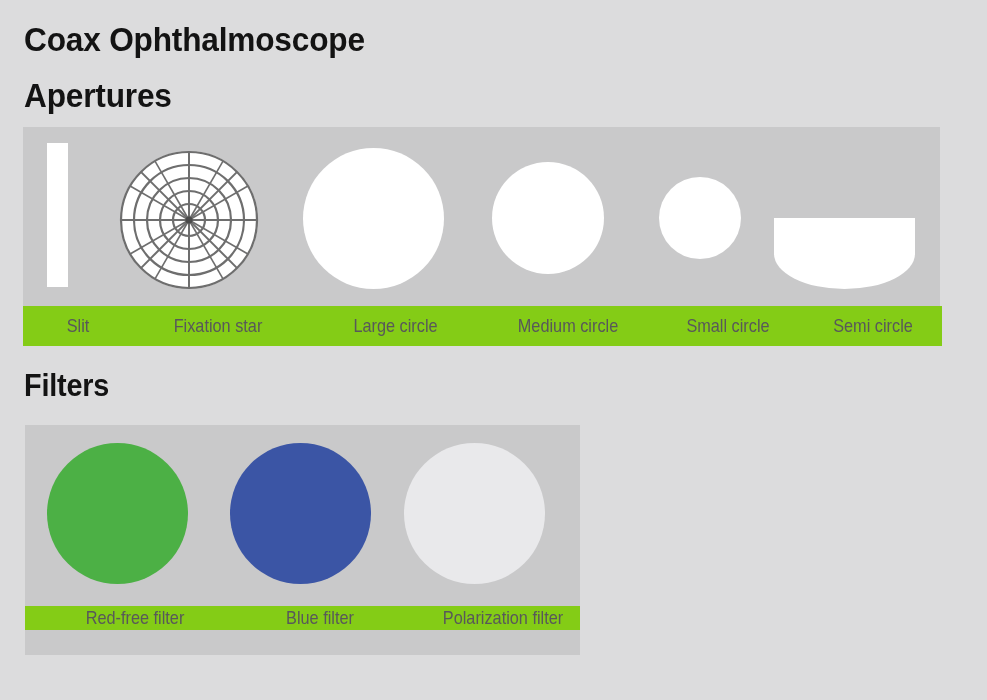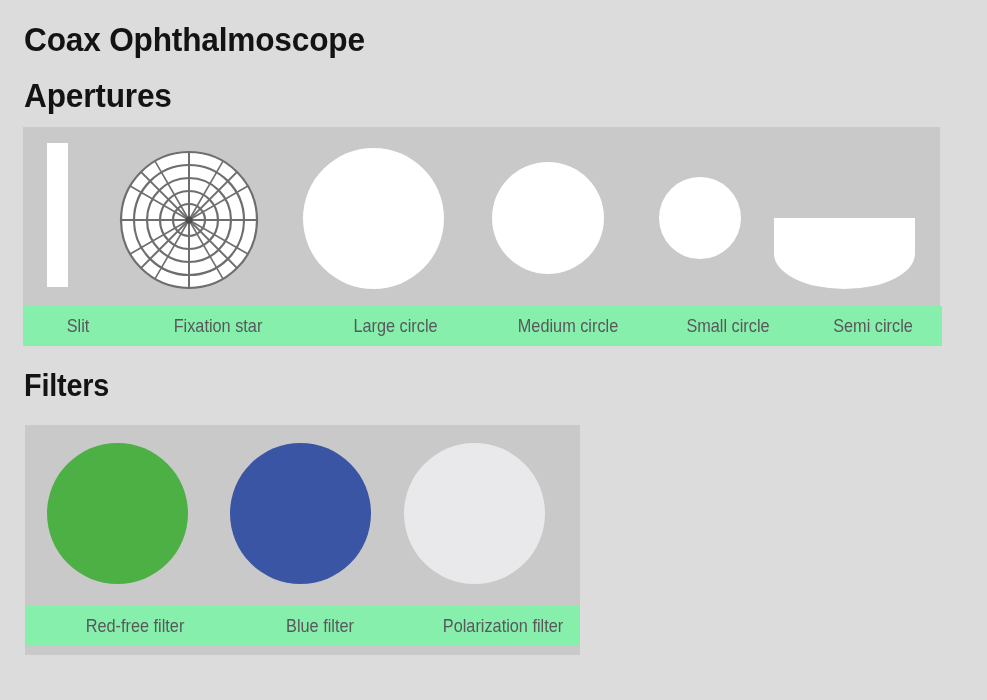--- a/index.html
+++ b/index.html
@@ -34,26 +34,26 @@
   .panel {
     position: absolute;
     background: #c9c9ca;
   }
   #apertures-panel { left: 23px; top: 127px; width: 917px; height: 180px; }
   #filters-panel   { left: 25px; top: 425px; width: 555px; height: 230px; }
 
   
   .label-strip {
     position: absolute;
-    background: #86efac;
+    background: #84cc16;
     display: flex;
     align-items: center;
   }
   #apertures-labels { left: 23px; top: 306px; width: 919px; height: 40px; }
-  #filters-labels   { left: 25px; top: 606px; width: 555px; height: 40px; }
+  #filters-labels   { left: 25px; top: 606px; width: 555px; height: 24px; }
 
   .strip-label {
     position: absolute;
     color: #58585a;
     font-size: 18.5px;
     font-family: "Liberation Sans", sans-serif;
     white-space: nowrap;
     transform: scaleX(0.88);
     transform-origin: center center;
     text-align: center;

